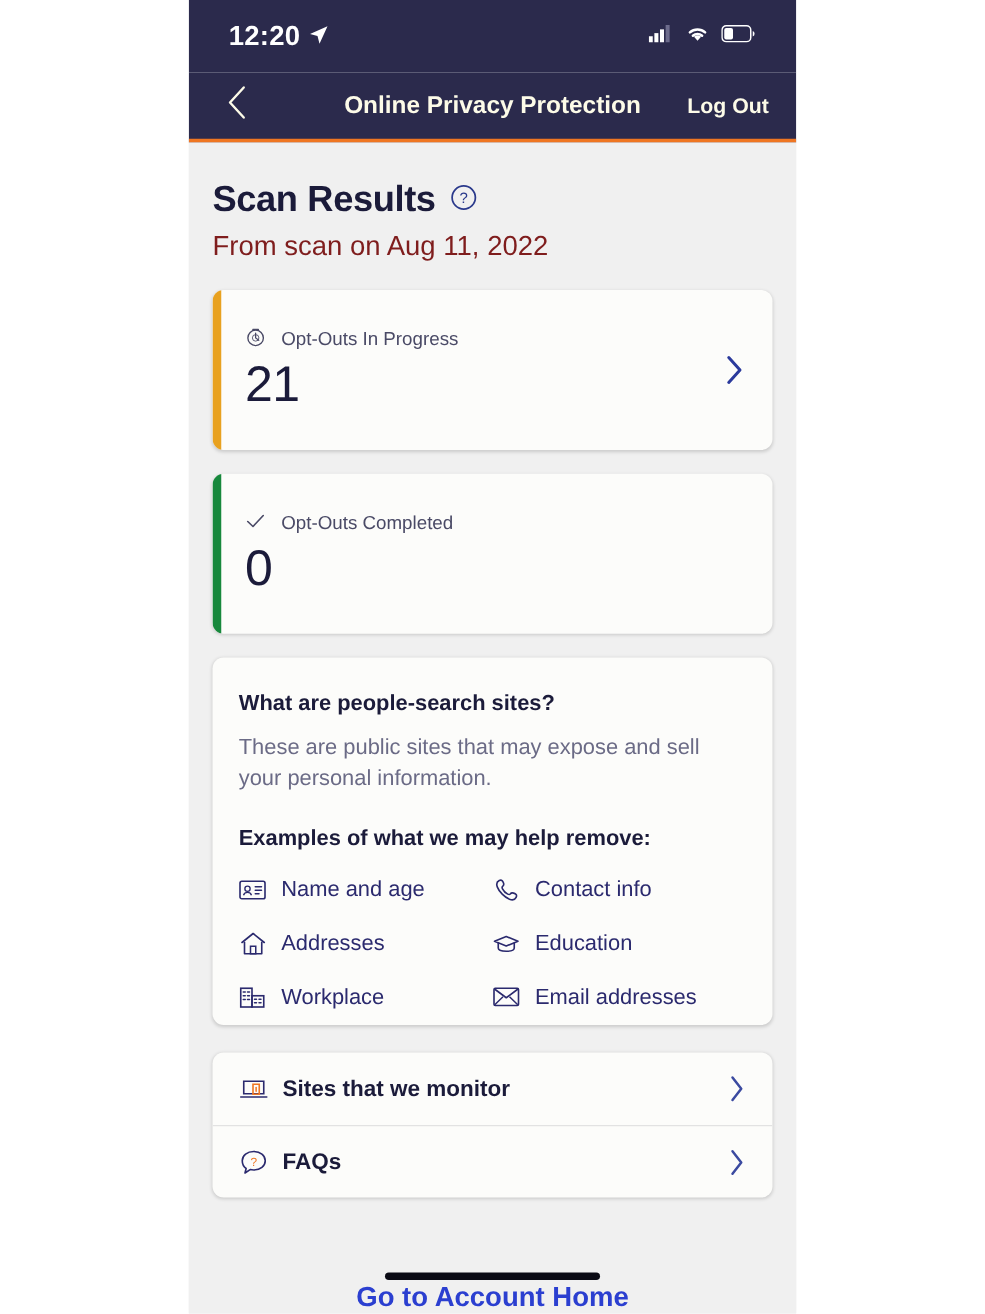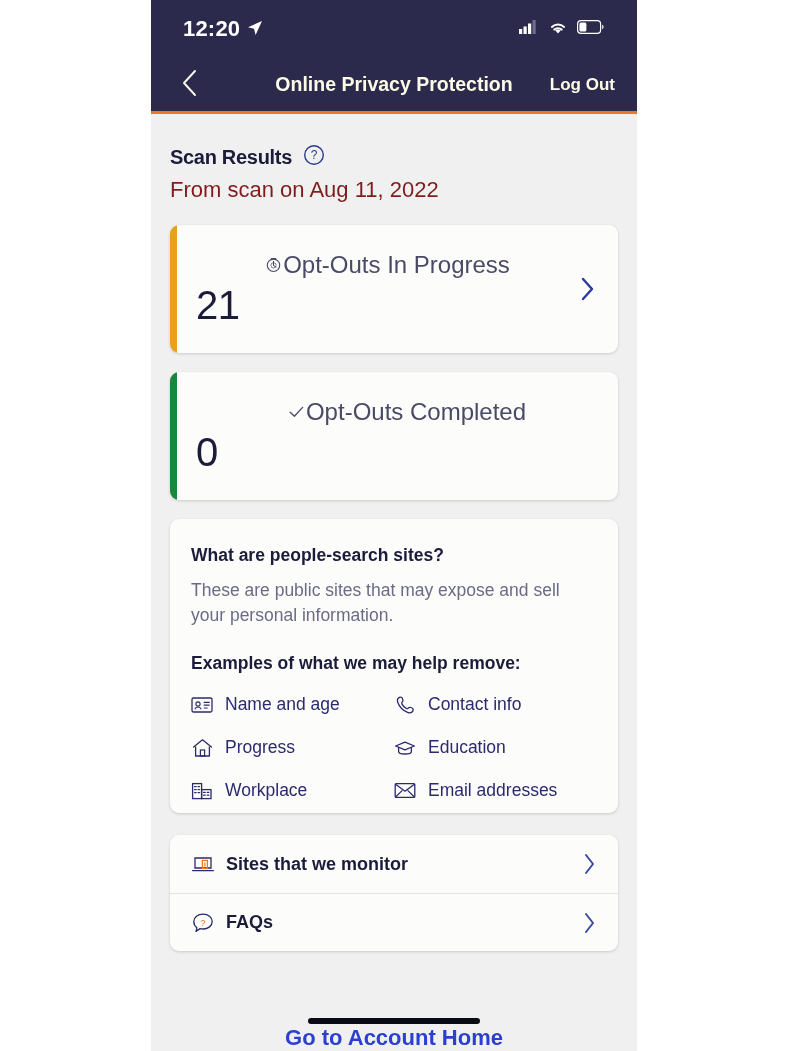--- a/index.html
+++ b/index.html
@@ -78,21 +78,21 @@
   
   .content {
     background: #f0f0f0;
     padding: 0 0 0 0;
     height: calc(1051px - 58px - 59px);
     position: relative;
   }
   .page-head { padding: 30px 19px 0 19px; }
   .title-row { display:flex; align-items:center; gap: 11px; }
   .page-title {
-    font-size: 20px; font-weight: bold; color: #1b1b3a;
+    font-size: 29px; font-weight: bold; color: #1b1b3a;
     letter-spacing: -.3px;
   }
   .help-icon { display:block; cursor:pointer; }
   .subtitle {
     margin-top: 7px;
     font-size: 22px;
     color: #7f1d1d;
   }
 
   
@@ -110,22 +110,22 @@
     cursor: pointer;
   }
   .accent {
     position: absolute; left: 0; top: 0; bottom: 0;
     width: 7px;
   }
   .accent-amber { background: #e8a11f; }
   .accent-green { background: #17883c; }
   .stat-inner { padding-left: 26px; flex: 1; }
   .stat-label {
-    display: flex; align-items: center; gap: 1px;
-    font-size: 24px; color: #4a4a66; justify-content: center;
+    display: flex; align-items: center; gap: 12px;
+    font-size: 15px; color: #4a4a66;
   }
   .stat-value {
     font-size: 40px;
     color: #1b1b3a;
     margin-top: 4px;
     letter-spacing: -.5px;
   }
   .card-chevron { padding-right: 22px; display:flex; align-items:center; cursor:pointer; }
 
   
@@ -347,21 +347,21 @@
           </div>
 
           <div class="grid-item">
             <span class="grid-icon">
               <svg width="21" height="20" viewBox="0 0 21 20">
                 <path d="M1.6 9 L10.5 1.8 L19.4 9" fill="none" stroke="#2b2a6e" stroke-width="1.3" stroke-linecap="round" stroke-linejoin="round"></path>
                 <path d="M3.6 8.4 V18 H17.4 V8.4" fill="none" stroke="#2b2a6e" stroke-width="1.3" stroke-linejoin="round"></path>
                 <rect x="8.4" y="12" width="4.2" height="6" fill="none" stroke="#2b2a6e" stroke-width="1.2"></rect>
               </svg>
             </span>
-            <span>Progress</span>
+            <span>Addresses</span>
           </div>
 
           <div class="grid-item">
             <span class="grid-icon">
               <svg width="22" height="18" viewBox="0 0 22 18">
                 <path d="M11 3.2 L20.4 7 L11 10.8 L1.6 7 Z" fill="none" stroke="#2b2a6e" stroke-width="1.3" stroke-linejoin="round"></path>
                 <path d="M4.6 8.4 V12.4 c0 1.6 3 2.6 6.4 2.6 s6.4 -1 6.4 -2.6 V8.4" fill="none" stroke="#2b2a6e" stroke-width="1.3" stroke-linecap="round"></path>
               </svg>
             </span>
             <span>Education</span>

